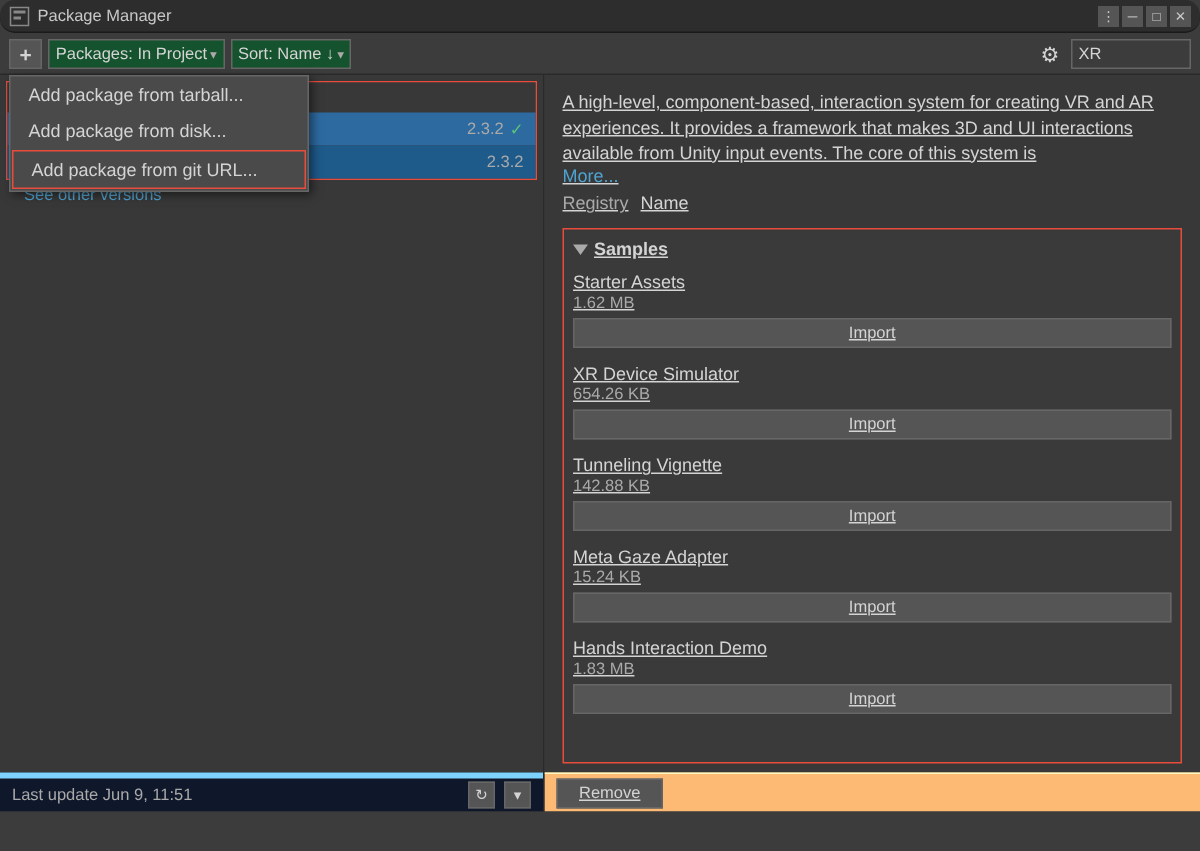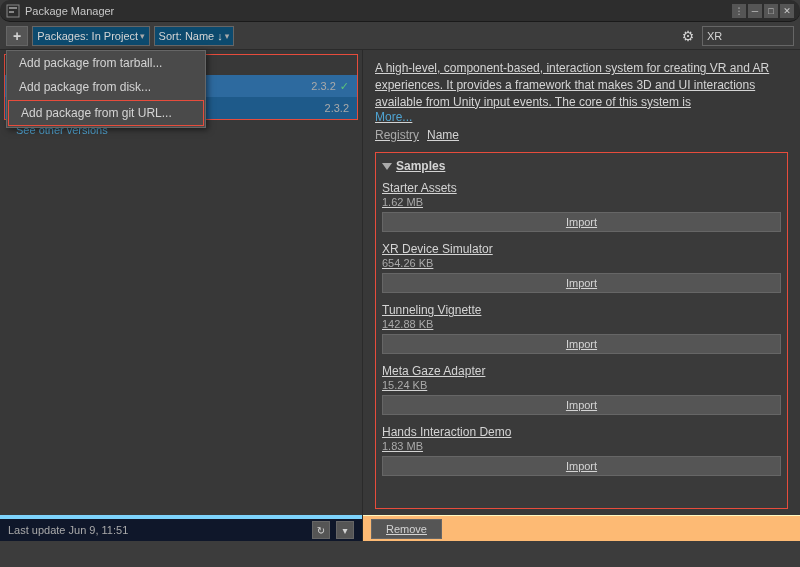--- a/index.html
+++ b/index.html
@@ -69,21 +69,21 @@
       color: #d4d4d4;
       height: 20px;
       padding: 0 6px;
       font-size: 11px;
       cursor: pointer;
       display: flex;
       align-items: center;
       gap: 3px;
     }
     .toolbar-dropdown {
-      background: #0c4a6e;
+      background: #14532d;
       border: 1px solid #666;
       color: #d4d4d4;
       height: 20px;
       padding: 0 4px;
       font-size: 11px;
       cursor: pointer;
       display: flex;
       align-items: center;
       gap: 2px;
     }
@@ -93,21 +93,21 @@
       align-items: center;
       gap: 4px;
     }
     .search-input {
       background: #3c3c3c;
       border: 1px solid #666;
       color: #d4d4d4;
       height: 20px;
       padding: 0 4px;
       font-size: 11px;
-      width: 92px;
+      width: 80px;
     }
     .gear-btn {
       background: #3c3c3c;
       border: none;
       color: #d4d4d4;
       font-size: 14px;
       cursor: pointer;
       height: 20px;
       width: 20px;
       display: flex;

